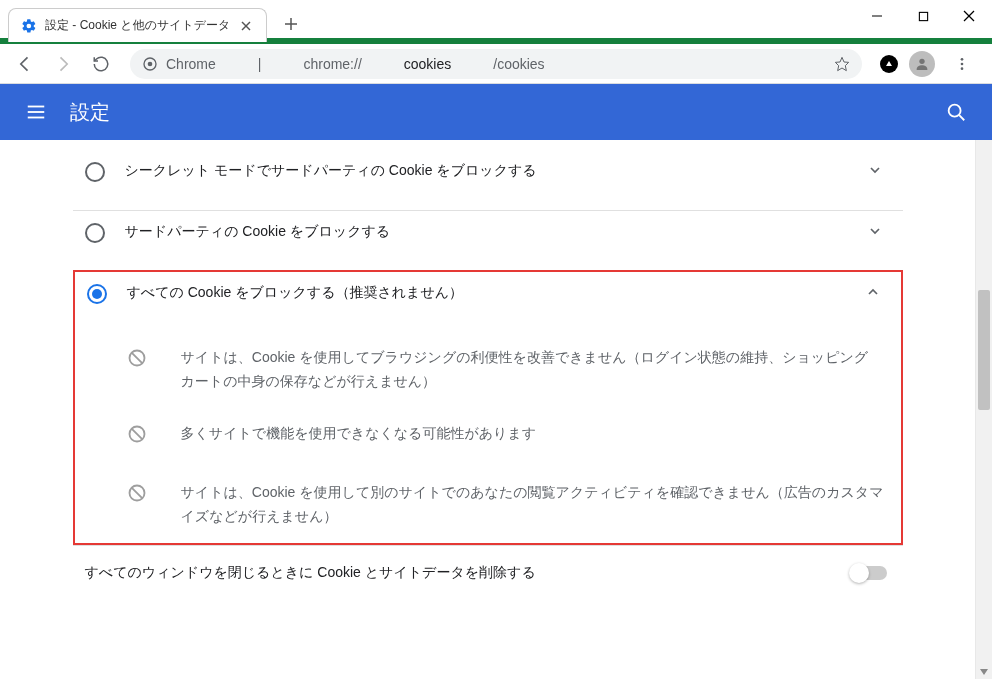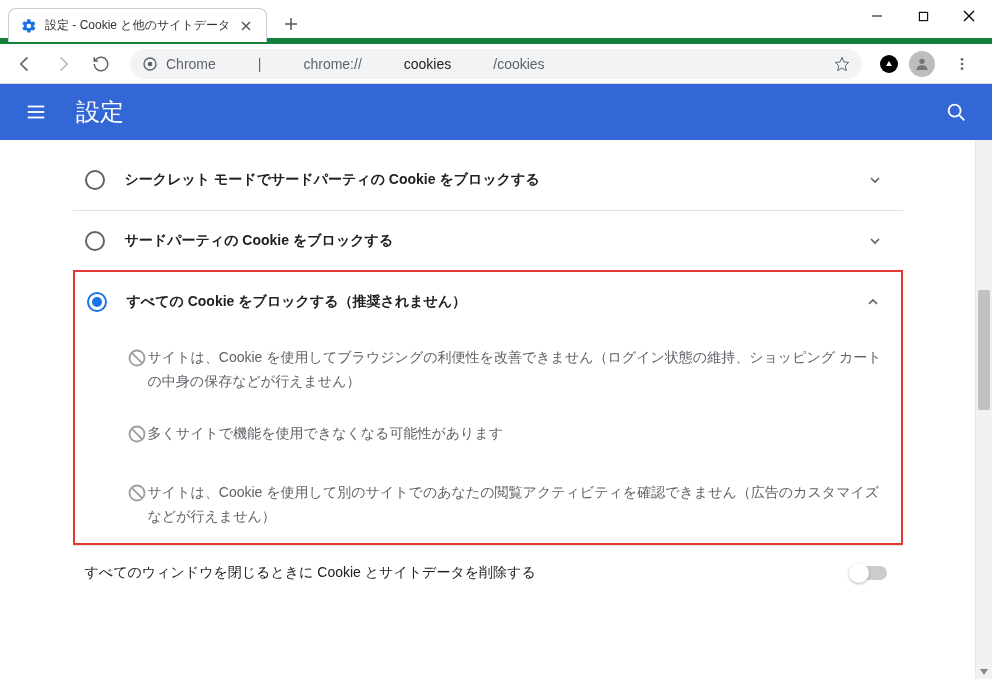--- a/index.html
+++ b/index.html
@@ -25,39 +25,39 @@
     .url-dark { color: #202124; }
     .star-btn { color: #5f6368; margin-left: auto; }
     .end-icons { display: flex; align-items: center; gap: 8px; padding: 0 6px; }
     .end-btn { width: 32px; height: 32px; display: flex; align-items: center; justify-content: center; cursor: pointer; border-radius: 50%; }
     .profile-inner { width:26px; height:26px; border-radius:50%; background:#bdbdbd; display:flex; align-items:center; justify-content:center; }
     .black-circle { width: 18px; height: 18px; border-radius: 50%; background: #000; display: flex; align-items: center; justify-content: center; position: relative; }
     
     
     .settings-header { height: 56px; background: #3367d6; display: flex; align-items: center; padding: 0 16px; color: #fff; }
     .menu-icon { width: 40px; height: 40px; display: flex; align-items: center; justify-content: center; cursor: pointer; }
-    .settings-title { font-size: 24px; margin-left: 20px; flex: 1; }
+    .settings-title { font-size: 20px; margin-left: 14px; flex: 1; }
     .search-icon { width: 40px; height: 40px; display: flex; align-items: center; justify-content: center; cursor: pointer; }
     
     
     .content-wrap { height: calc(679px - 44px - 40px - 56px); overflow: hidden; position: relative; display: flex; }
     .content-scroll { flex: 1; overflow-y: auto; display: flex; justify-content: center; }
     .content { width: 830px; padding: 10px 0 40px 0; }
     
-    .option-row { display: flex; align-items: center; min-height: 60px; padding: 12px 16px 12px 8px; border-top: 1px solid #e0e0e0; cursor: pointer; font-weight: bold; }
+    .option-row { display: flex; min-height: 60px; padding: 12px 16px 12px 8px; border-top: 1px solid #e0e0e0; cursor: pointer; }
     .option-row.first { border-top: none; }
     .radio { width: 20px; height: 20px; border: 2px solid #5f6368; border-radius: 50%; margin: 0 20px 0 4px; flex-shrink: 0; position: relative; }
     .radio.selected { border-color: #1a73e8; }
     .radio.selected::after { content: ""; position: absolute; top: 3px; left: 3px; width: 10px; height: 10px; background: #1a73e8; border-radius: 50%; }
     .option-label { font-size: 14px; color: #202124; flex: 1; }
     .expand-arrow { width: 20px; color: #5f6368; }
     
     .highlight-box { border: 2px solid #e53935; }
     
-    .detail-row { display: flex; padding: 14px 16px 14px 52px; align-items: flex-start; gap: 1px; }
+    .detail-row { display: flex; padding: 14px 16px 14px 52px; align-items: flex-start; gap: 34px; }
     .block-icon { width: 20px; height: 20px; flex-shrink: 0; margin-top: 2px; }
     .detail-text { font-size: 14px; color: #5f6368; line-height: 1.7; flex: 1; }
     
     .toggle-row { display: flex; align-items: center; padding: 18px 16px 18px 12px; border-top: 1px solid #e0e0e0; gap: 44px; }
     .toggle-label { font-size: 14px; color: #202124; flex: 1; }
     .toggle { width: 36px; height: 14px; background: #ccc; border-radius: 7px; position: relative; }
     .toggle::after { content: ""; position: absolute; width: 20px; height: 20px; background: #fff; border-radius: 50%; top: -3px; left: -2px; box-shadow: 0 1px 3px rgba(0,0,0,0.3); }
     
     
     .fake-scrollbar { width: 17px; background: #f1f1f1; position: relative; border-left: 1px solid #e8e8e8; }

